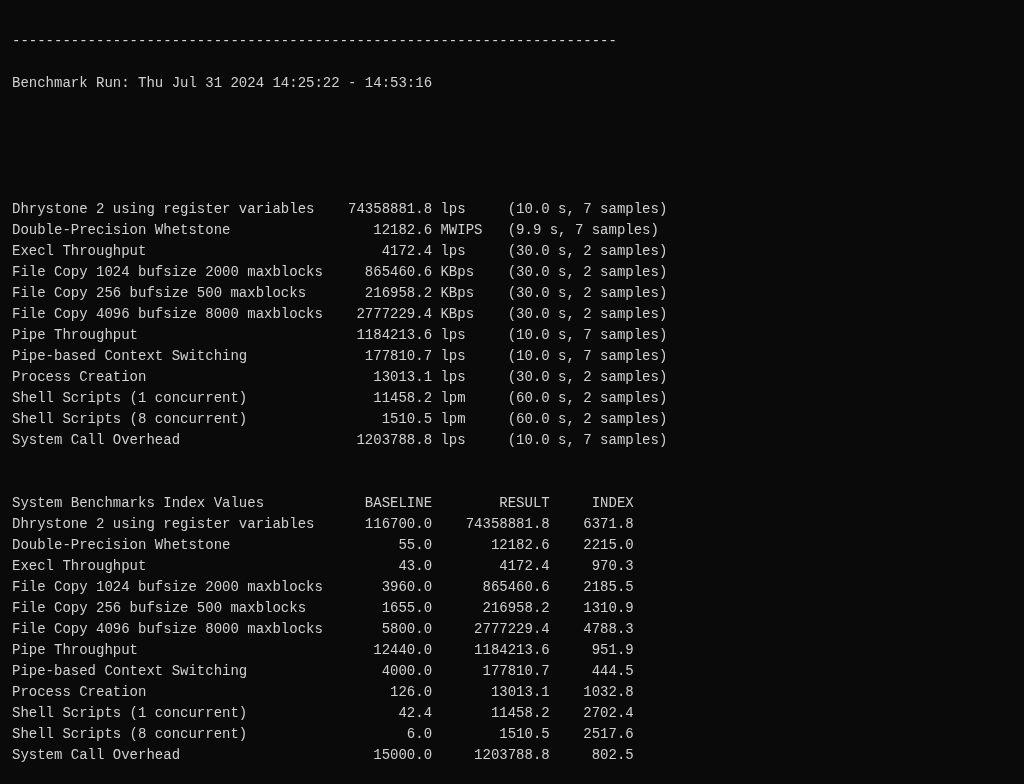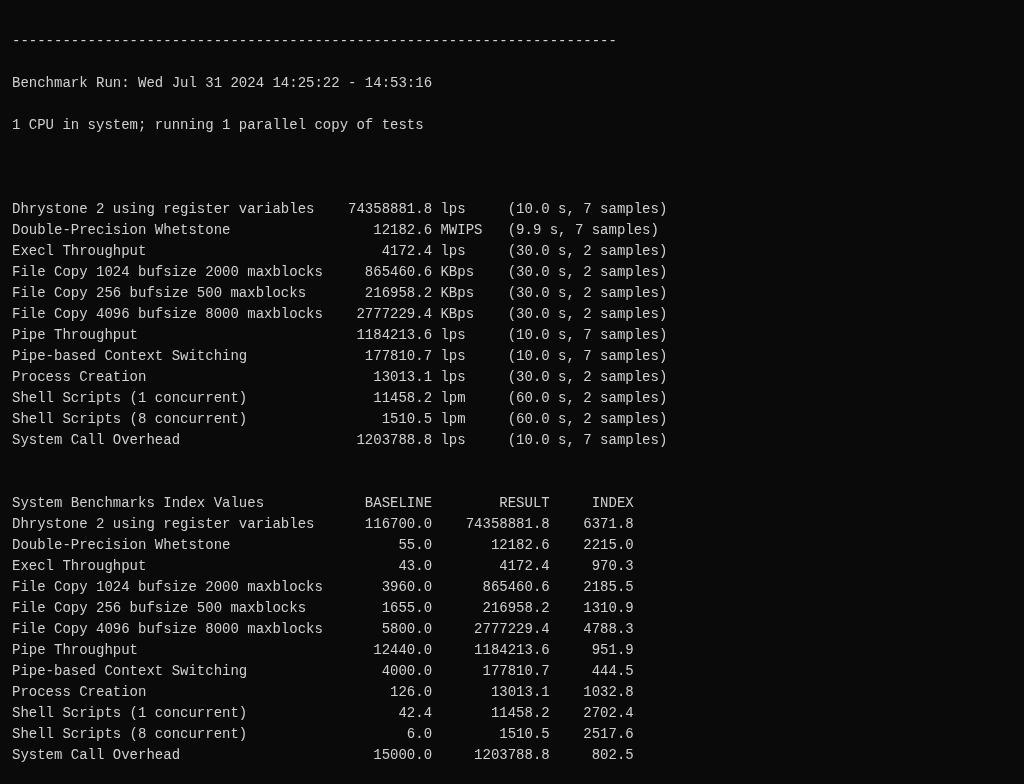--- a/index.html
+++ b/index.html
@@ -23,20 +23,20 @@
     }
     .separator {
       color: #d0d0d0;
     }
   </style>
 </head>
 <body>
 
 <div class="terminal-content">
 <span class="separator">------------------------------------------------------------------------</span>
-<br><span>Benchmark Run: Wed Jul 31 2024 14:25:22 - 14:53:16</span>
-<br><span>1 CPU in system; running 1 parallel copy of tests</span>
+<br><span>Benchmark Run: Thu Jul 31 2024 14:25:22 - 14:53:16</span>
+<br>
 <br>
 <br><div id="tests-container"><div>Dhrystone 2 using register variables    74358881.8 lps     (10.0 s, 7 samples)</div><div>Double-Precision Whetstone                 12182.6 MWIPS   (9.9 s, 7 samples)</div><div>Execl Throughput                            4172.4 lps     (30.0 s, 2 samples)</div><div>File Copy 1024 bufsize 2000 maxblocks     865460.6 KBps    (30.0 s, 2 samples)</div><div>File Copy 256 bufsize 500 maxblocks       216958.2 KBps    (30.0 s, 2 samples)</div><div>File Copy 4096 bufsize 8000 maxblocks    2777229.4 KBps    (30.0 s, 2 samples)</div><div>Pipe Throughput                          1184213.6 lps     (10.0 s, 7 samples)</div><div>Pipe-based Context Switching              177810.7 lps     (10.0 s, 7 samples)</div><div>Process Creation                           13013.1 lps     (30.0 s, 2 samples)</div><div>Shell Scripts (1 concurrent)               11458.2 lpm     (60.0 s, 2 samples)</div><div>Shell Scripts (8 concurrent)                1510.5 lpm     (60.0 s, 2 samples)</div><div>System Call Overhead                     1203788.8 lps     (10.0 s, 7 samples)</div></div>
 <br><div id="index-container"><div>System Benchmarks Index Values            BASELINE        RESULT     INDEX</div><div>Dhrystone 2 using register variables      116700.0    74358881.8    6371.8</div><div>Double-Precision Whetstone                    55.0       12182.6    2215.0</div><div>Execl Throughput                              43.0        4172.4     970.3</div><div>File Copy 1024 bufsize 2000 maxblocks       3960.0      865460.6    2185.5</div><div>File Copy 256 bufsize 500 maxblocks         1655.0      216958.2    1310.9</div><div>File Copy 4096 bufsize 8000 maxblocks       5800.0     2777229.4    4788.3</div><div>Pipe Throughput                            12440.0     1184213.6     951.9</div><div>Pipe-based Context Switching                4000.0      177810.7     444.5</div><div>Process Creation                             126.0       13013.1    1032.8</div><div>Shell Scripts (1 concurrent)                  42.4       11458.2    2702.4</div><div>Shell Scripts (8 concurrent)                   6.0        1510.5    2517.6</div><div>System Call Overhead                       15000.0     1203788.8     802.5</div></div>
 
 <br>
 </div>
 
 </body></html>

